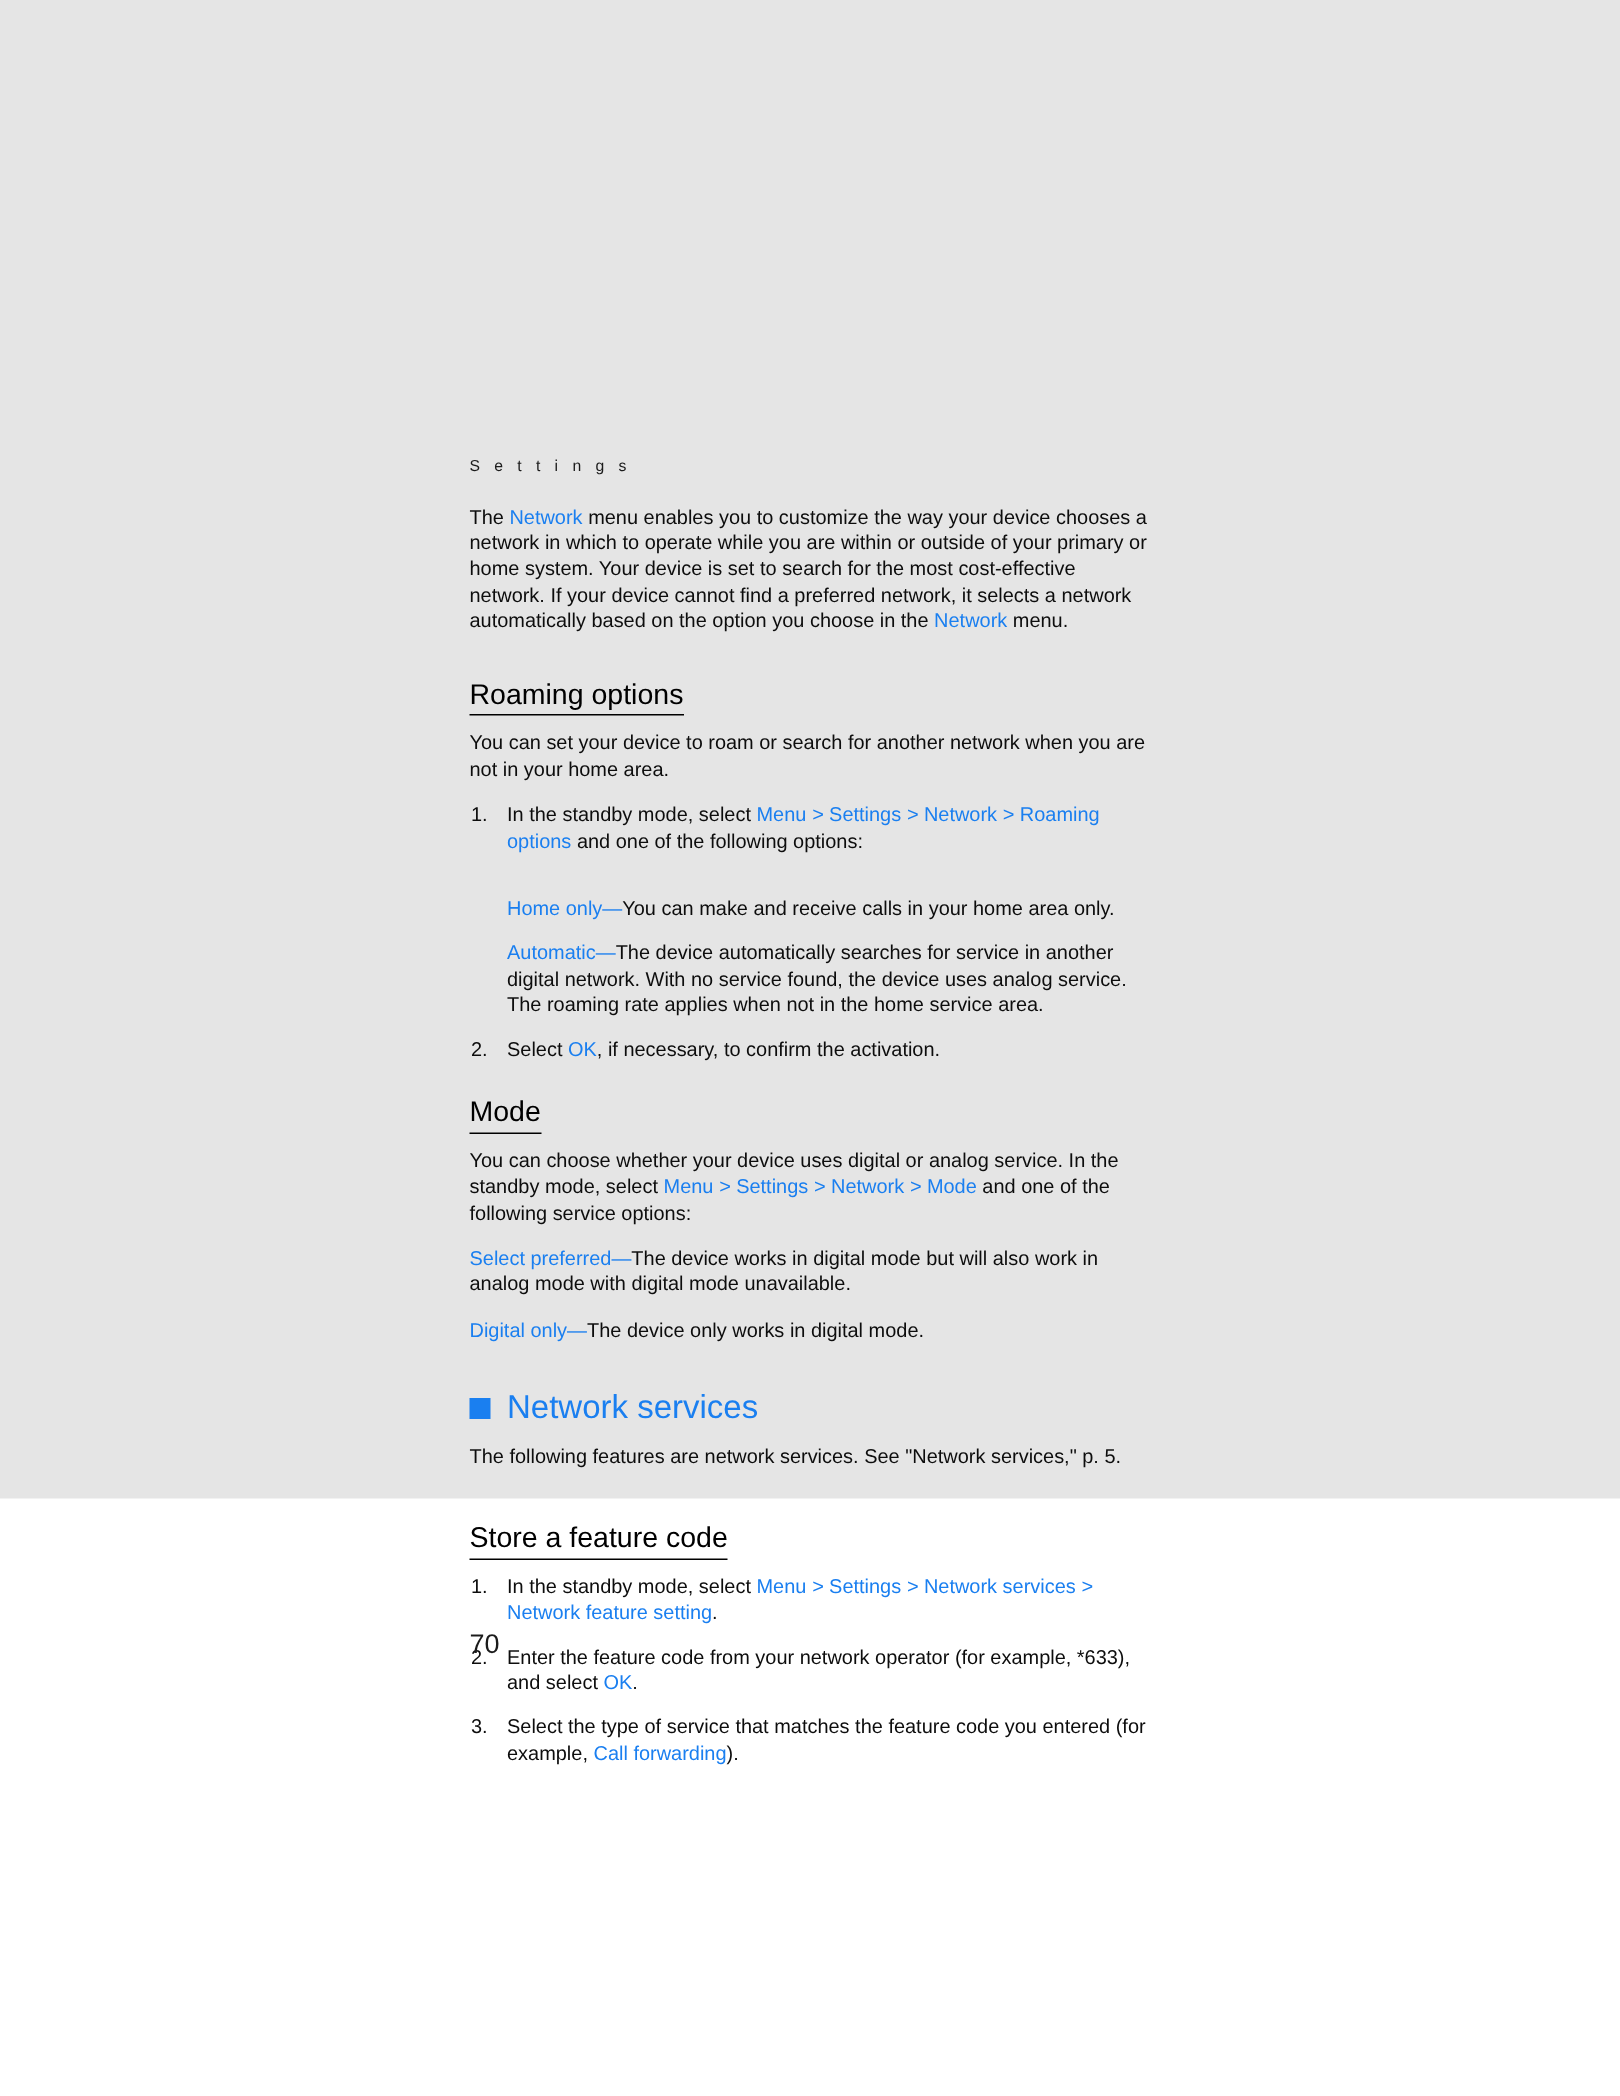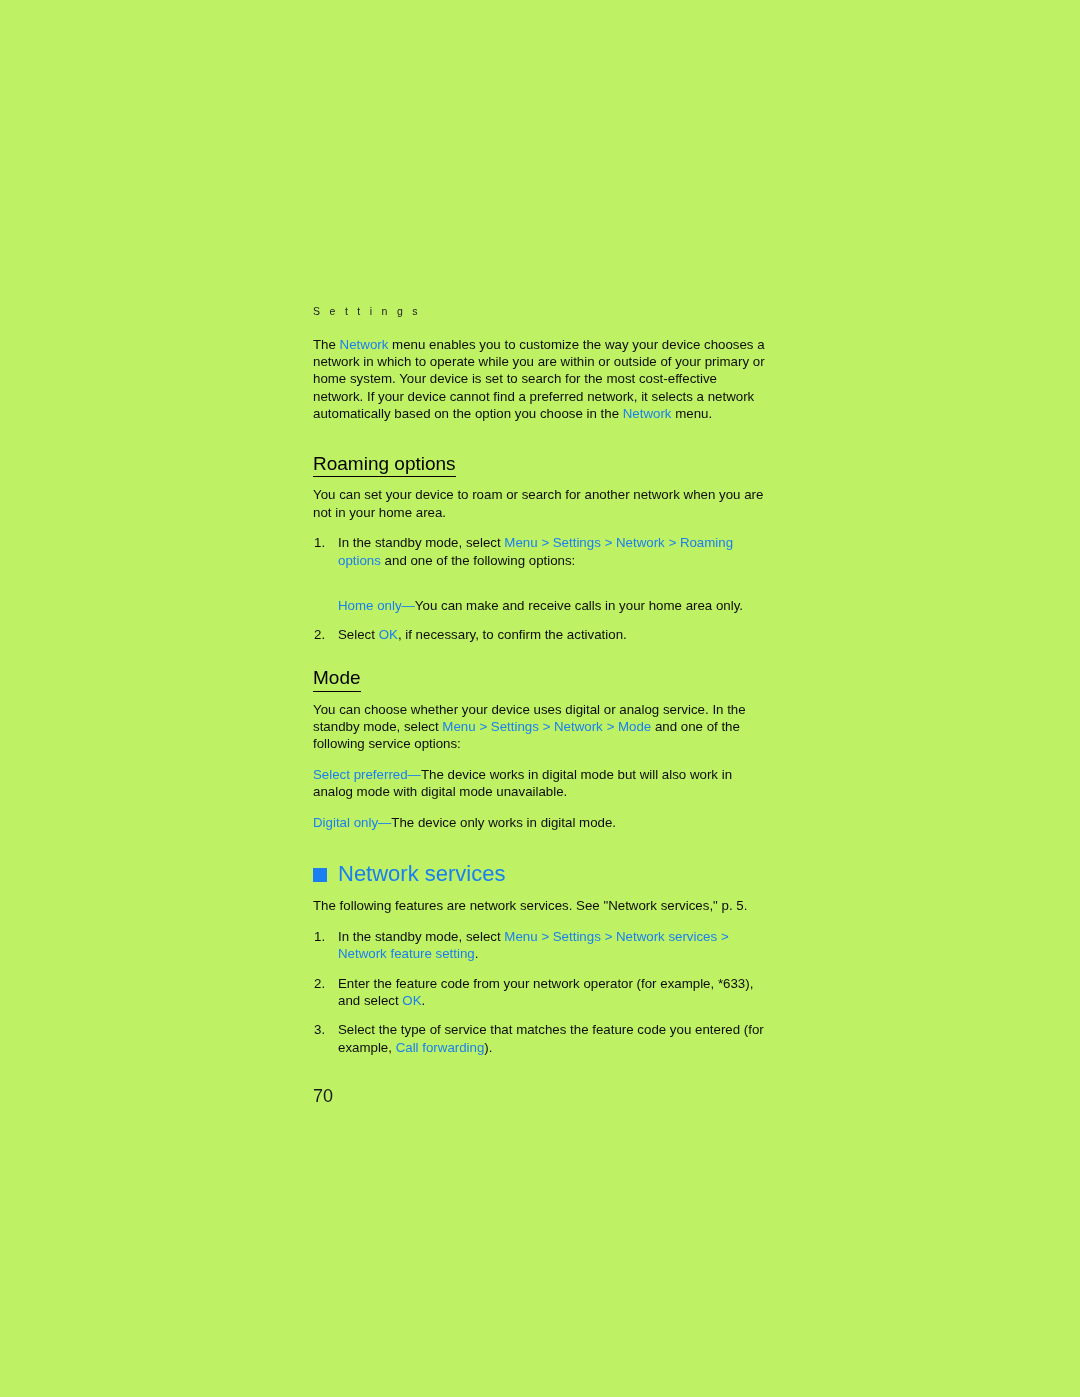--- a/index.html
+++ b/index.html
@@ -10,22 +10,22 @@
   body {
     width: 1080px;
     height: 1397px;
     font-family: "Liberation Sans", sans-serif;
     color: #000000;
     -webkit-font-smoothing: antialiased;
   }
   .page {
     position: relative;
     width: 1080px;
-    height: 1397px;
-    background: #bef264;
+    height: 999px;
+    background: #e5e5e5;
   }
   .content {
     position: absolute;
     left: 313px;
     top: 305px;
     width: 455px;
   }
 
   
   .running-header {
@@ -157,20 +157,21 @@
     <p class="para">You can set your device to roam or search for another network when you are not in your home area.</p>
 
     <ol class="numlist">
       <li>
         <span class="num">1.</span><span>In the standby mode, select </span><span class="term">Menu</span><span class="sep"> &gt; </span><span class="term">Settings</span><span class="sep"> &gt; </span><span class="term">Network</span><span class="sep"> &gt; </span><span class="term">Roaming options</span><span> and one of the following options:</span>
       </li>
     </ol>
 
     <div class="def-block nested-list"><span class="term">Home only</span><span class="term">—</span><span>You can make and receive calls in your home area only.</span></div>
 
+    <div class="def-block"><span class="term">Automatic</span><span class="term">—</span><span>The device automatically searches for service in another digital network. With no service found, the device uses analog service. The roaming rate applies when not in the home service area.</span></div>
 
     <ol class="numlist">
       <li>
         <span class="num">2.</span><span>Select </span><span class="term">OK</span><span>, if necessary, to confirm the activation.</span>
       </li>
     </ol>
 
     <div class="subhead-wrap">
       <h2 class="subhead">Mode</h2>
     </div>
@@ -182,20 +183,23 @@
     <p class="para"><span class="term">Digital only</span><span class="term">—</span><span>The device only works in digital mode.</span></p>
 
 
     <div class="chapter-head">
       <span class="chapter-bullet"></span>
       <span class="chapter-title">Network services</span>
     </div>
 
     <p class="para">The following features are network services. See "Network services," p. 5.</p>
 
+    <div class="subhead-wrap">
+      <h2 class="subhead">Store a feature code</h2>
+    </div>
 
     <ol class="numlist">
       <li>
         <span class="num">1.</span><span>In the standby mode, select </span><span class="term">Menu</span><span class="sep"> &gt; </span><span class="term">Settings</span><span class="sep"> &gt; </span><span class="term">Network services</span><span class="sep"> &gt; </span><span class="term">Network feature setting</span><span>.</span>
       </li>
       <li>
         <span class="num">2.</span><span>Enter the feature code from your network operator (for example, *633), and select </span><span class="term">OK</span><span>.</span>
       </li>
       <li>
         <span class="num">3.</span><span>Select the type of service that matches the feature code you entered (for example, </span><span class="term">Call forwarding</span><span>).</span>

